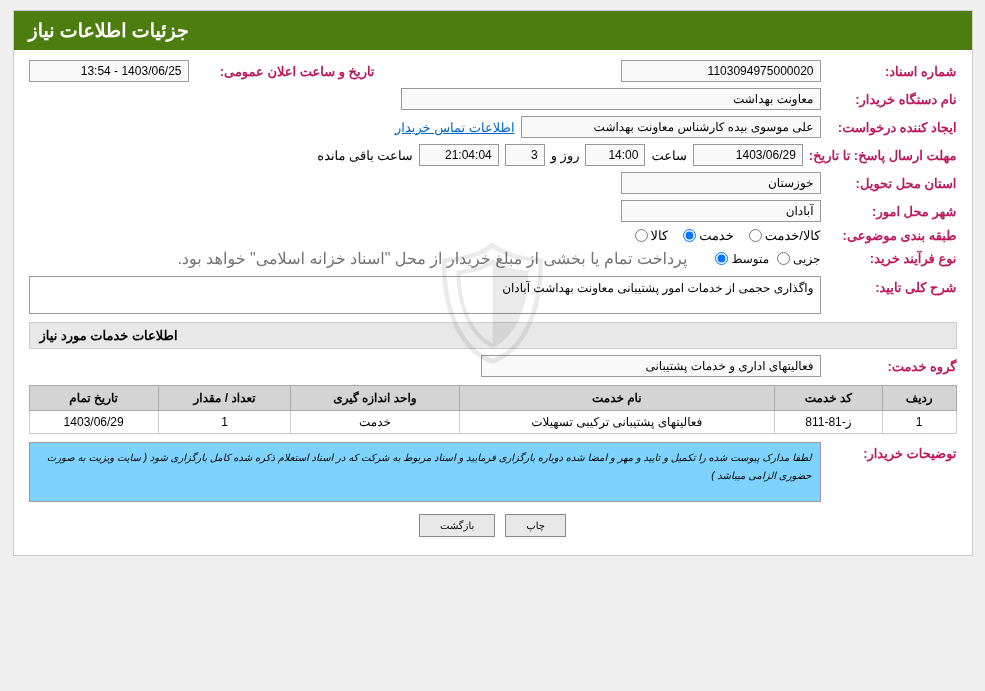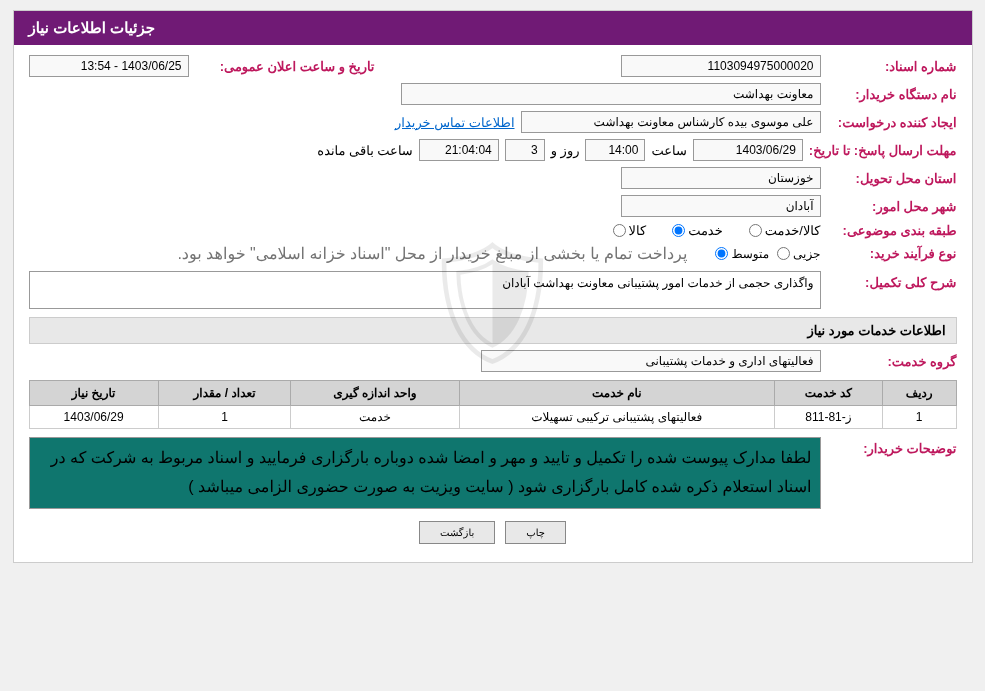--- a/index.html
+++ b/index.html
@@ -10,25 +10,25 @@
       direction: rtl;
       padding: 10px;
     }
     .page-container {
       background: #fff;
       border: 1px solid #ccc;
       max-width: 960px;
       margin: 0 auto;
     }
     .header-bar {
-      background: #701a75;
+      background: #4d7c0f;
       color: #fff;
       text-align: left;
       padding: 8px 15px;
-      font-size: 15px;
+      font-size: 19px;
       font-weight: bold;
     }
     .content {
       padding: 10px 15px;
     }
     .form-row {
       display: flex;
       align-items: center;
       margin-bottom: 6px;
       gap: 6px;
@@ -56,25 +56,25 @@
       text-decoration: underline;
       cursor: pointer;
     }
     .section-title {
       background: #e8e8e8;
       border: 1px solid #ccc;
       padding: 5px 10px;
       font-weight: bold;
       font-size: 13px;
       margin: 8px 0 6px 0;
-      text-align: right;
+      text-align: left;
     }
     .radio-group {
       display: flex;
-      gap: 26px;
+      gap: 15px;
       align-items: flex-start;
       flex-direction: row-reverse;
     }
     .radio-item {
       display: flex;
       align-items: center;
       gap: 3px;
     }
     .proc-row {
       display: flex;
@@ -110,26 +110,27 @@
     .data-table td {
       border: 1px solid #ccc;
       padding: 4px 8px;
       text-align: center;
     }
     .data-table tr:nth-child(even) td {
       background: #f5f5f5;
     }
     .buyer-notes {
       border: 1px solid #999;
-      background: #0f766e;
+      background: #7dd3fc;
       padding: 6px 8px;
-      font-size: 16px;
+      font-size: 10px;
       direction: rtl;
       line-height: 1.8;
       min-height: 60px;
+      font-style: italic;
     }
     .buttons-row {
       display: flex;
       justify-content: center;
       gap: 10px;
       margin: 12px 0 8px 0;
     }
     .btn {
       padding: 5px 20px;
       font-size: 10px;
@@ -231,41 +232,41 @@
         </div>
         <div class="radio-item">
           <label>متوسط</label>
           <input type="radio" name="process" checked="" style="">
         </div>
         <span style="color:#737373; font-size:16px; margin-right:20px;">پرداخت تمام یا بخشی از مبلغ خریدار از محل "اسناد خزانه اسلامی" خواهد بود.</span>
       </div>
     </div>
 
     <div class="form-row" style="align-items:flex-start; margin-top:8px;">
-      <span class="label-cell" style="margin-top:4px;">شرح کلی تکمیل:</span>
+      <span class="label-cell" style="margin-top:4px;">شرح کلی تایید:</span>
       <textarea class="textarea-box" rows="2" style="flex: 1 1 0%;">واگذاری حجمی از خدمات امور پشتیبانی معاونت بهداشت آبادان</textarea>
     </div>
 
     <div class="section-title">اطلاعات خدمات مورد نیاز</div>
 
     <div class="form-row">
       <span class="label-cell">گروه خدمت:</span>
       <input class="input-box input-readonly" style="width: 340px;" type="text" readonly="" value="فعالیتهای اداری و خدمات پشتیبانی">
     </div>
 
     <div class="table-section">
       <table class="data-table">
         <thead>
           <tr>
             <th>ردیف</th>
             <th>کد خدمت</th>
             <th>نام خدمت</th>
             <th>واحد اندازه گیری</th>
             <th>تعداد / مقدار</th>
-            <th>تاریخ نیاز</th>
+            <th>تاریخ تمام</th>
           </tr>
         </thead>
         <tbody>
           <tr>
             <td>1</td>
             <td>ز-81-811</td>
             <td>فعالیتهای پشتیبانی ترکیبی تسهیلات</td>
             <td>خدمت</td>
             <td>1</td>
             <td>1403/06/29</td>

